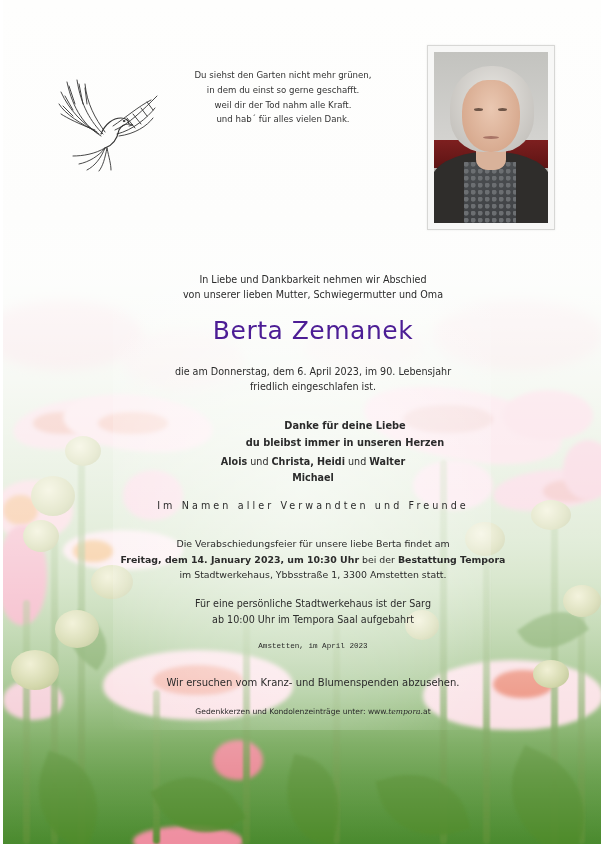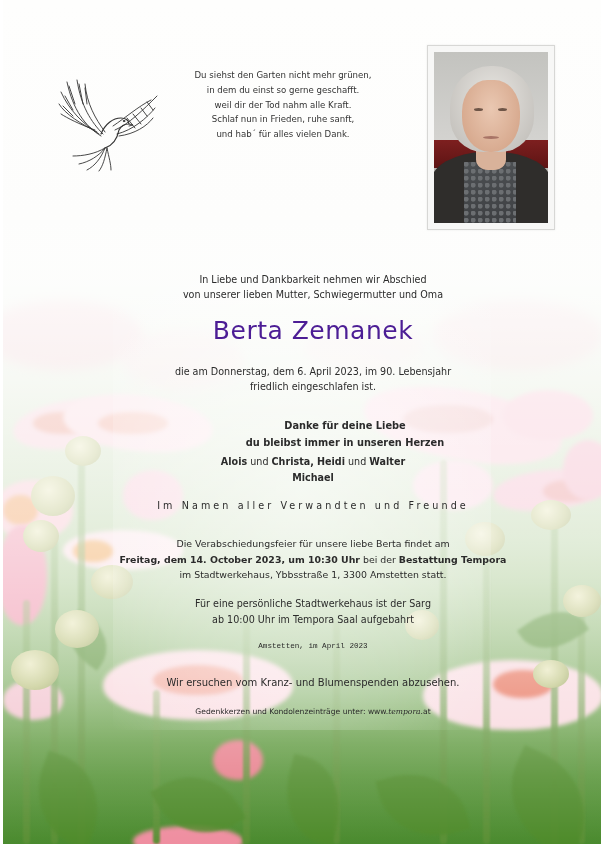--- a/index.html
+++ b/index.html
@@ -163,21 +163,20 @@
       <path d="M52 74 C50 84 48 92 44 97"></path>
       <path d="M52 74 C54 84 56 90 56 96"></path>
       <path d="M50 74 C40 80 28 82 18 82"></path>
     </g>
   </svg>
 
   <div class="poem">
     <div>Du siehst den Garten nicht mehr grünen,</div>
     <div>in dem du einst so gerne geschafft.</div>
     <div>weil dir der Tod nahm alle Kraft.</div>
-    <div>Schlaf nun in Frieden, ruhe sanft,</div>
     <div>und hab´ für alles vielen Dank.</div>
   </div>
 
   <div class="portrait-frame">
     <div class="portrait">
       <div class="wall"></div>
       <div class="sofa"></div>
       <div class="body"></div>
       <div class="shirt"></div>
       <div class="neck"></div>
@@ -216,21 +215,21 @@
       <b>Walter</b>
     </div>
     <div><b>Michael</b></div>
   </div>
 
   <div class="txt relatives">Im Namen aller Verwandten und Freunde</div>
 
   <div class="txt service">
     <div>Die Verabschiedungsfeier für unsere liebe Berta findet am</div>
     <div>
-      <b>Freitag, dem 14. October 2023, um 10:30 Uhr</b>
+      <b>Freitag, dem 14. January 2023, um 10:30 Uhr</b>
       <span>bei der</span>
       <b>Bestattung Tempora</b>
     </div>
     <div>im Stadtwerkehaus, Ybbsstraße 1, 3300  Amstetten statt.</div>
   </div>
 
   <div class="txt viewing">
     <div>Für eine persönliche Stadtwerkehaus ist der Sarg</div>
     <div>ab 10:00 Uhr im Tempora Saal aufgebahrt</div>
   </div>

